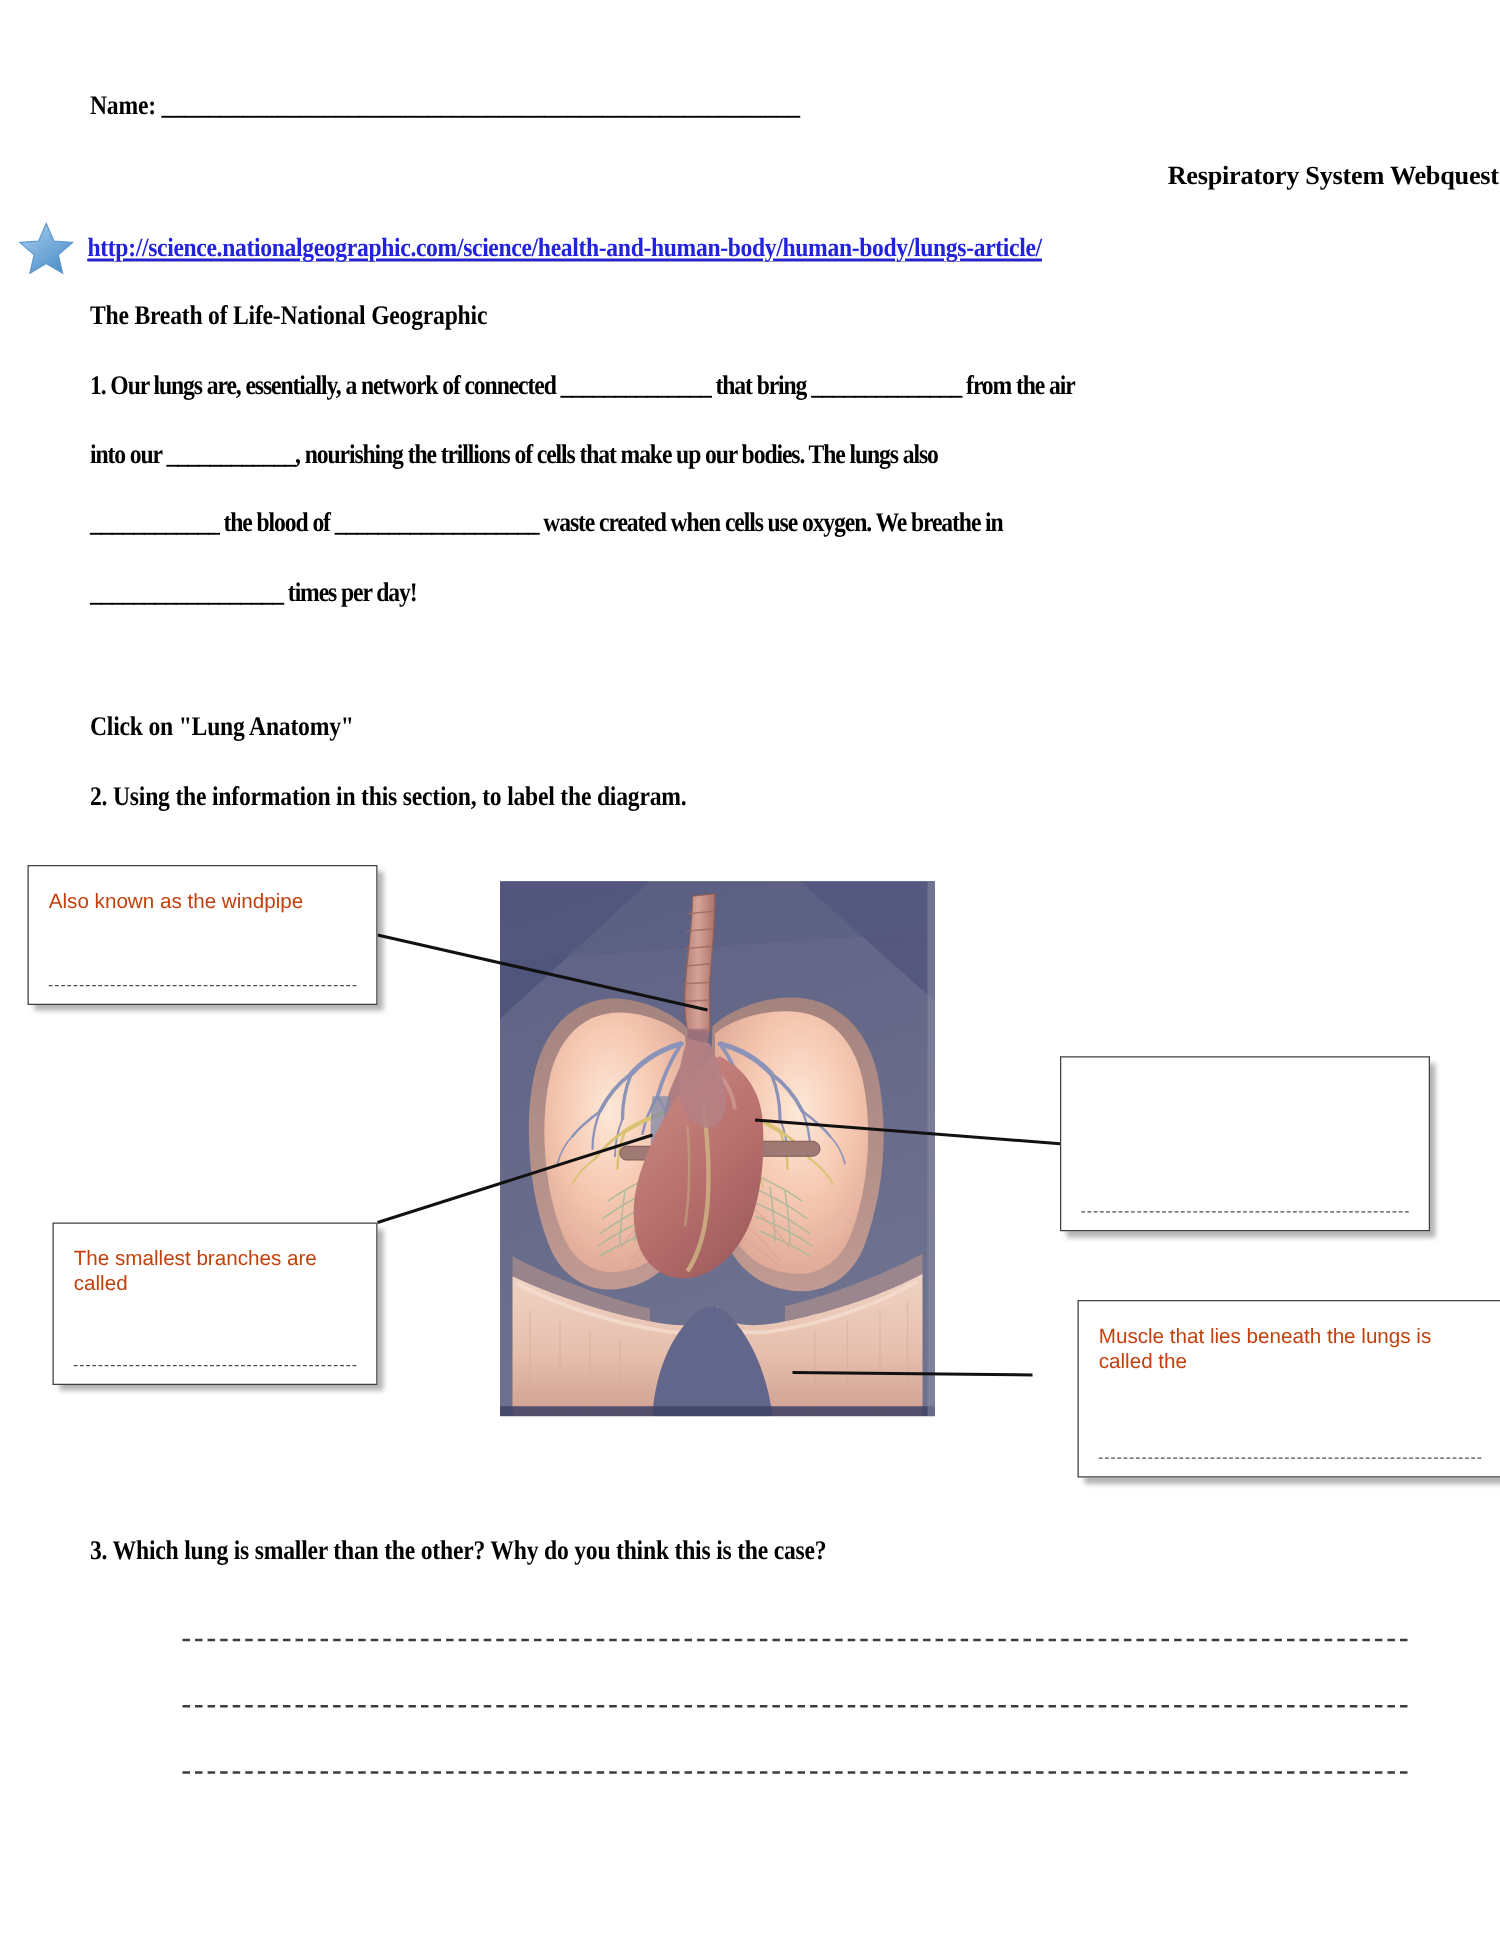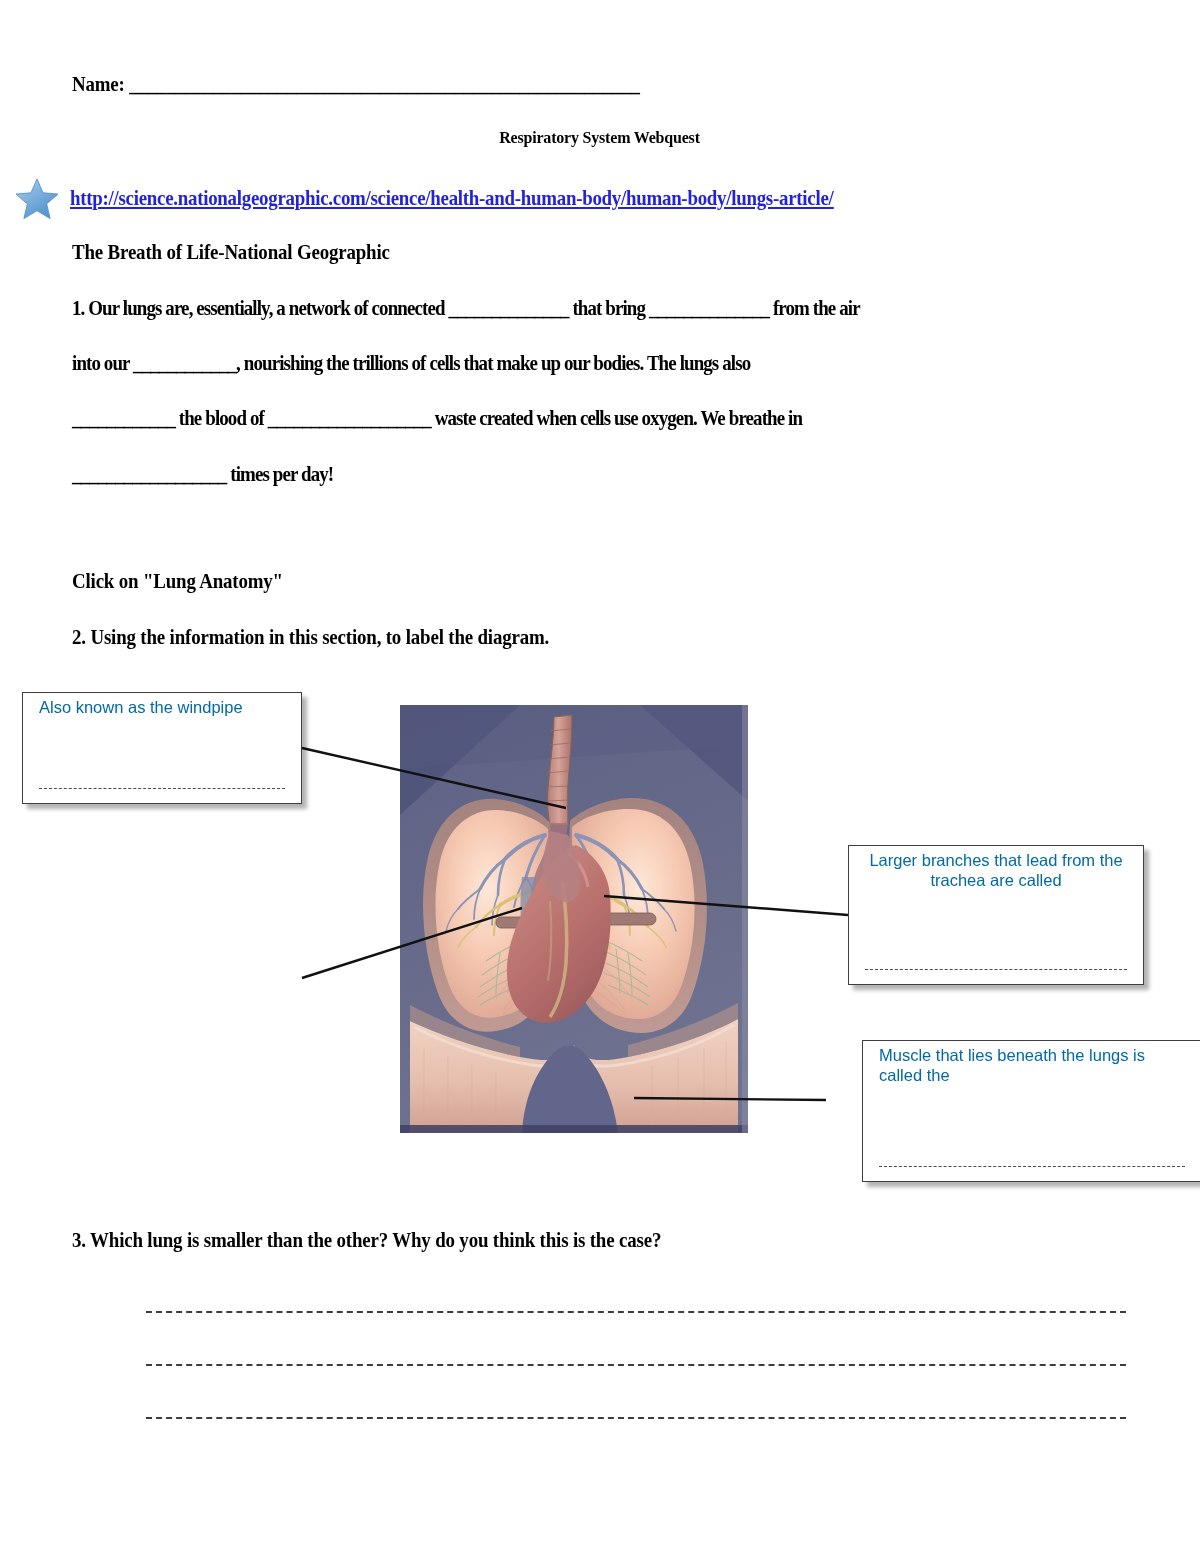--- a/index.html
+++ b/index.html
@@ -38,23 +38,23 @@
   }
 
   .blank { letter-spacing: -1px; }
 
   
   #name-line { left: 72px; top: 74px; }
 
   
   #worksheet-title {
     left: 0; right: 1px; top: 130px;
-    text-align: center;
+    text-align: right;
     transform: none;
-    font-size: 16px;
+    font-size: 21px;
   }
 
   
   #url-row {
     position: absolute;
     left: 14px;
     top: 176px;
     display: flex;
     align-items: center;
     gap: 10px;
@@ -106,22 +106,22 @@
 
   
   .callout {
     position: absolute;
     background: #ffffff;
     border: 1.4px solid #3f3f3f;
     box-shadow: 5px 5px 4px rgba(0,0,0,0.30);
     box-sizing: border-box;
     font-family: "Liberation Sans", "DejaVu Sans", sans-serif;
     font-size: 16.5px;
-    color: #0369a1;
-    padding: 4px 16px 0 16px;
+    color: #c2410c;
+    padding: 18px 16px 0 16px;
     line-height: 1.22;
   }
   .callout .answer-rule {
     position: absolute;
     left: 16px;
     right: 16px;
     bottom: 14px;
     border-top: 1.6px dashed #4a4a55;
     height: 0;
   }
@@ -371,24 +371,27 @@
       <line x1="302" y1="298" x2="522" y2="228" stroke="#111111" stroke-width="2.4"></line>
       <line x1="826" y1="420" x2="634" y2="418" stroke="#111111" stroke-width="2.4"></line>
     </svg>
 
     <div class="callout" id="callout-trachea">
       <span>Also known as the windpipe</span>
       <div class="answer-rule"></div>
     </div>
 
     <div class="callout centered" id="callout-bronchi">
-      <span>Larger branches that lead from the trachea are called</span>
       <div class="answer-rule"></div>
     </div>
 
+    <div class="callout" id="callout-alveoli">
+      <span>The smallest branches are called</span>
+      <div class="answer-rule"></div>
+    </div>
 
     <div class="callout" id="callout-diaphragm">
       <span>Muscle that lies beneath the lungs is called the</span>
       <div class="answer-rule"></div>
     </div>
   </div>
 
   <div class="doc-text" id="q3-line">3. Which lung is smaller than the other? Why do you think this is the case?</div>
 
   <div class="answer-line" id="ans-1"></div>

